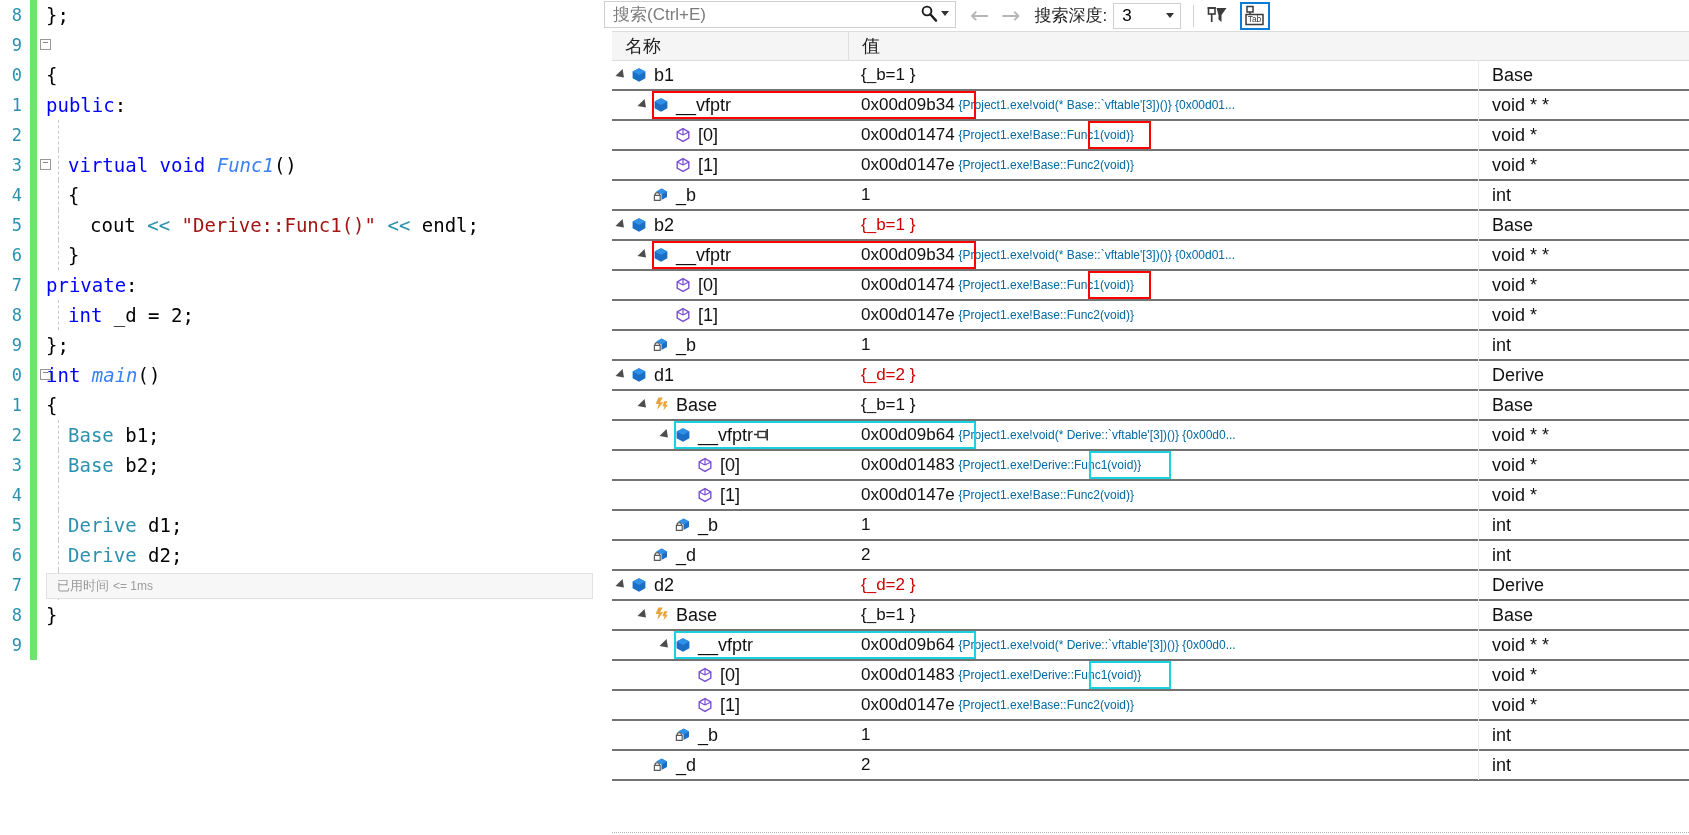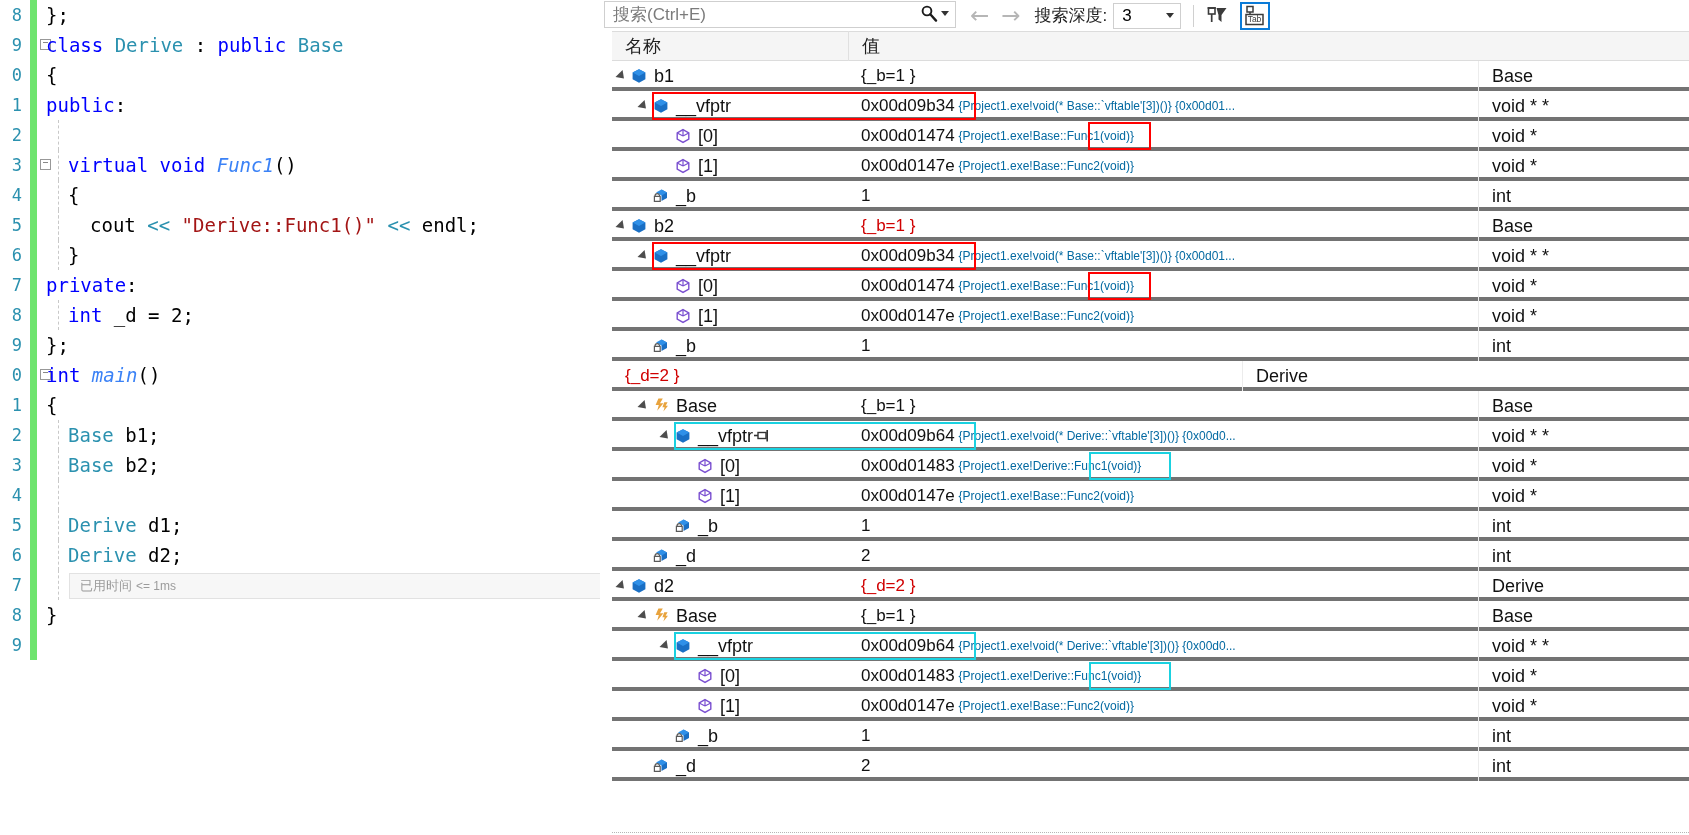--- a/index.html
+++ b/index.html
@@ -57,21 +57,20 @@
   .cyanop { color: #2b91af; }
 
   
   #elapsed {
     position: absolute; left: 46px; top: 573px;
     width: 547px; height: 26px;
     background: #f7f7f7;
     border: 1px solid #e2e2e2;
     display: flex; align-items: center;
     padding-left: 10px;
-    margin-left: 23px;
   }
   #elapsed .zh { color:#9b9b9b; font-size: 13px; font-family:"Liberation Sans", sans-serif;}
   #elapsed .ms { color:#9b9b9b; font-size: 12px; margin-left: 4px;}
 
   
   #watch {
     position: absolute; left: 600px; top: 0; width: 1089px; height: 835px;
     background: #ffffff;
     border-left: 0;
   }
@@ -127,23 +126,23 @@
     background:#f5f5f5; border-top:1px solid #dcdcdc; border-bottom:1px solid #dcdcdc;
     margin-left: 12px; width: 1077px;
   }
   .th { font-size: 18px; color:#1e1e1e; padding-left: 13px; border-left:1px solid #e0e0e0;
         height:30px; line-height:30px; font-family:"Liberation Sans", sans-serif;}
   .th.c0 { width: 236px; border-left:0;}
   .th.c1 { width: 630px; }
   .th.c2 { width: 210px; }
 
   .trow {
-    display:flex; height: 30px; align-items:flex-start;
+    display:flex; height: 30px; align-items:center;
     margin-left: 12px; width: 1077px;
-    border-bottom: 4px solid #737373;
+    border-bottom: 2px solid #737373;
     position: relative;
   }
   .cell-name { width: 236px; height:30px; display:flex; align-items:center; position:relative;}
   .cell-val  { width: 630px; height:30px; display:flex; align-items:center;
                position:relative; overflow:hidden; white-space:nowrap; }
   .cell-type { width: 210px; height:30px; display:flex; align-items:center;
                padding-left: 13px; border-left:1px solid #ececec;}
   .nm { font-size: 18px; color:#111; font-family:"Liberation Sans", sans-serif; }
   .vl { font-size: 17px; color:#111; font-family:"Liberation Sans", sans-serif; }
   .vl.red { color:#d00000; }
@@ -180,21 +179,21 @@
   }
 </style>
 </head>
 <body>
 
 <div id="root">
 
   <div id="editor">
     <div id="code-lines">
         <div class="code-line"><span class="gutter-num">8</span><span class="changebar"></span><span class="ctext" style="padding-left: 0px;"><span class="op">};</span></span></div>
-        <div class="code-line"><span class="gutter-num">9</span><span class="changebar"></span><span class="fold"></span><span class="ctext" style="padding-left: 0px;"><span class="k">class </span><span class="t">Derive</span><span class="op"> : </span><span class="k">public </span><span class="t">Base</span></span></div>
+        <div class="code-line"><span class="gutter-num">9</span><span class="changebar"></span><span class="fold"></span></div>
         <div class="code-line"><span class="gutter-num">0</span><span class="changebar"></span><span class="ctext" style="padding-left: 0px;"><span class="op">{</span></span></div>
         <div class="code-line"><span class="gutter-num">1</span><span class="changebar"></span><span class="ctext" style="padding-left: 0px;"><span class="k">public</span><span class="op">:</span></span></div>
         <div class="code-line"><span class="gutter-num">2</span><span class="changebar"></span><span class="guide" style="left: 58px;"></span></div>
         <div class="code-line"><span class="gutter-num">3</span><span class="changebar"></span><span class="fold"></span><span class="guide" style="left: 58px;"></span><span class="ctext" style="padding-left: 22px;"><span class="k">virtual </span><span class="k">void </span><span class="fn">Func1</span><span class="op">()</span></span></div>
         <div class="code-line"><span class="gutter-num">4</span><span class="changebar"></span><span class="guide" style="left: 58px;"></span><span class="ctext" style="padding-left: 22px;"><span class="op">{</span></span></div>
         <div class="code-line"><span class="gutter-num">5</span><span class="changebar"></span><span class="guide" style="left: 58px;"></span><span class="guide" style="left: 58px;"></span><span class="ctext" style="padding-left: 44px;"><span class="op">cout </span><span class="cyanop">&lt;&lt; </span><span class="s">"Derive::Func1()"</span><span class="cyanop"> &lt;&lt; </span><span class="op">endl;</span></span></div>
         <div class="code-line"><span class="gutter-num">6</span><span class="changebar"></span><span class="guide" style="left: 58px;"></span><span class="ctext" style="padding-left: 22px;"><span class="op">}</span></span></div>
         <div class="code-line"><span class="gutter-num">7</span><span class="changebar"></span><span class="ctext" style="padding-left: 0px;"><span class="k">private</span><span class="op">:</span></span></div>
         <div class="code-line"><span class="gutter-num">8</span><span class="changebar"></span><span class="guide" style="left: 58px;"></span><span class="ctext" style="padding-left: 22px;"><span class="k">int </span><span class="op">_d = </span><span class="op">2</span><span class="op">;</span></span></div>
         <div class="code-line"><span class="gutter-num">9</span><span class="changebar"></span><span class="ctext" style="padding-left: 0px;"><span class="op">};</span></span></div>
@@ -458,20 +457,29 @@
             </div>
             <div class="cell-val">
               <span style="width: 13px; flex: 0 0 auto;"></span>
               <span class="vl">1</span>
             </div>
             <div class="cell-type">
               <span class="tp">int</span>
             </div>
           </div>
           <div class="trow">
+            <div class="cell-name">
+              <span style="width: 6px; flex: 0 0 auto;"></span>
+              <span class="exp"></span>
+              <svg width="18" height="18" viewBox="0 0 18 18" class="ico">
+                <path d="M9 2.2 L15.4 5.6 L15.4 12.3 L9 15.7 L2.6 12.3 L2.6 5.6 Z" fill="#1a6fc4"></path>
+                <path d="M9 2.2 L15.4 5.6 L9 9 L2.6 5.6 Z" fill="#2f90e8"></path>
+              </svg>
+              <span class="nm">d1</span>
+            </div>
             <div class="cell-val">
               <span style="width: 13px; flex: 0 0 auto;"></span>
               <span class="vl red">{_d=2 }</span>
             </div>
             <div class="cell-type">
               <span class="tp">Derive</span>
             </div>
           </div>
           <div class="trow">
             <div class="cell-name">

